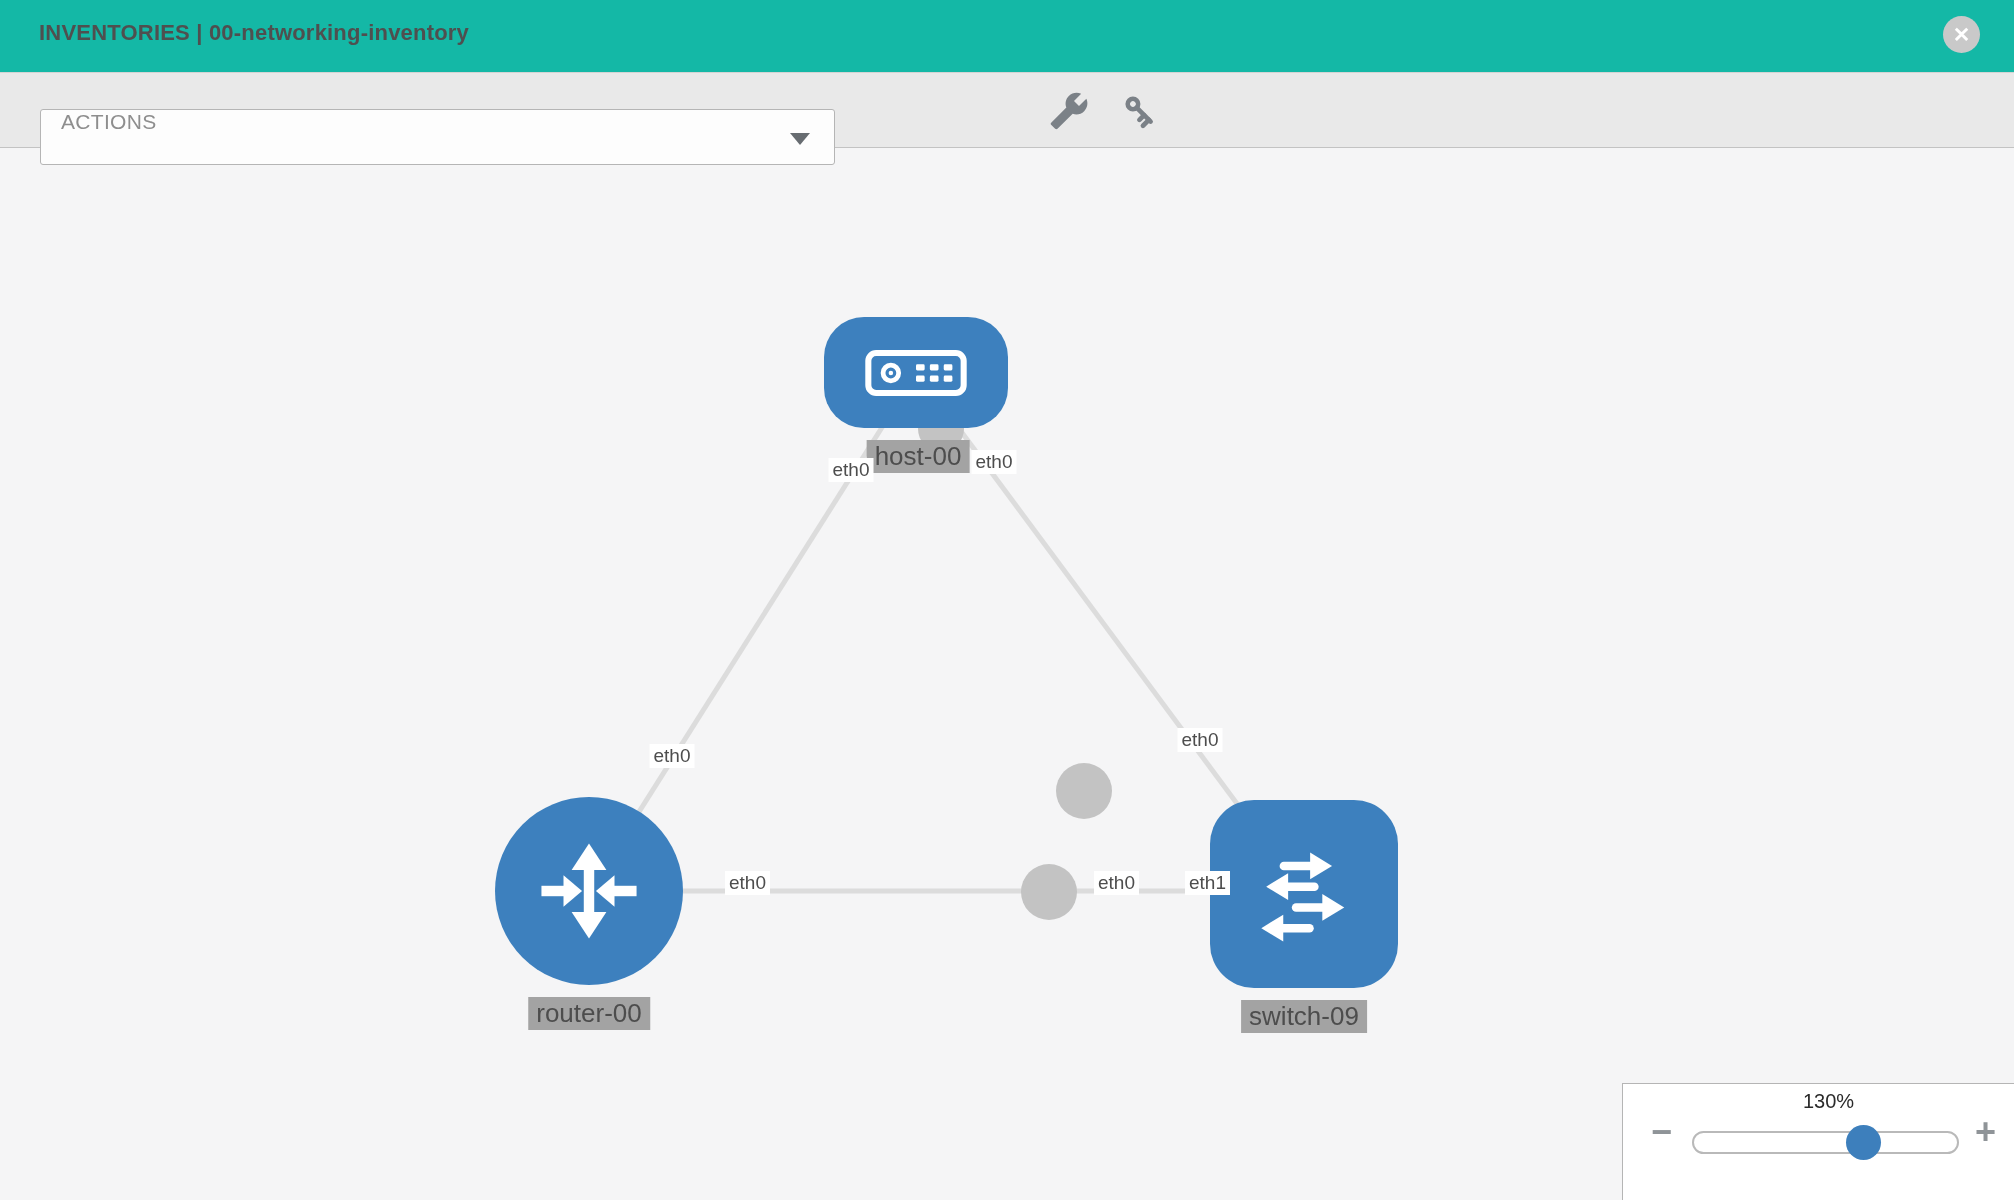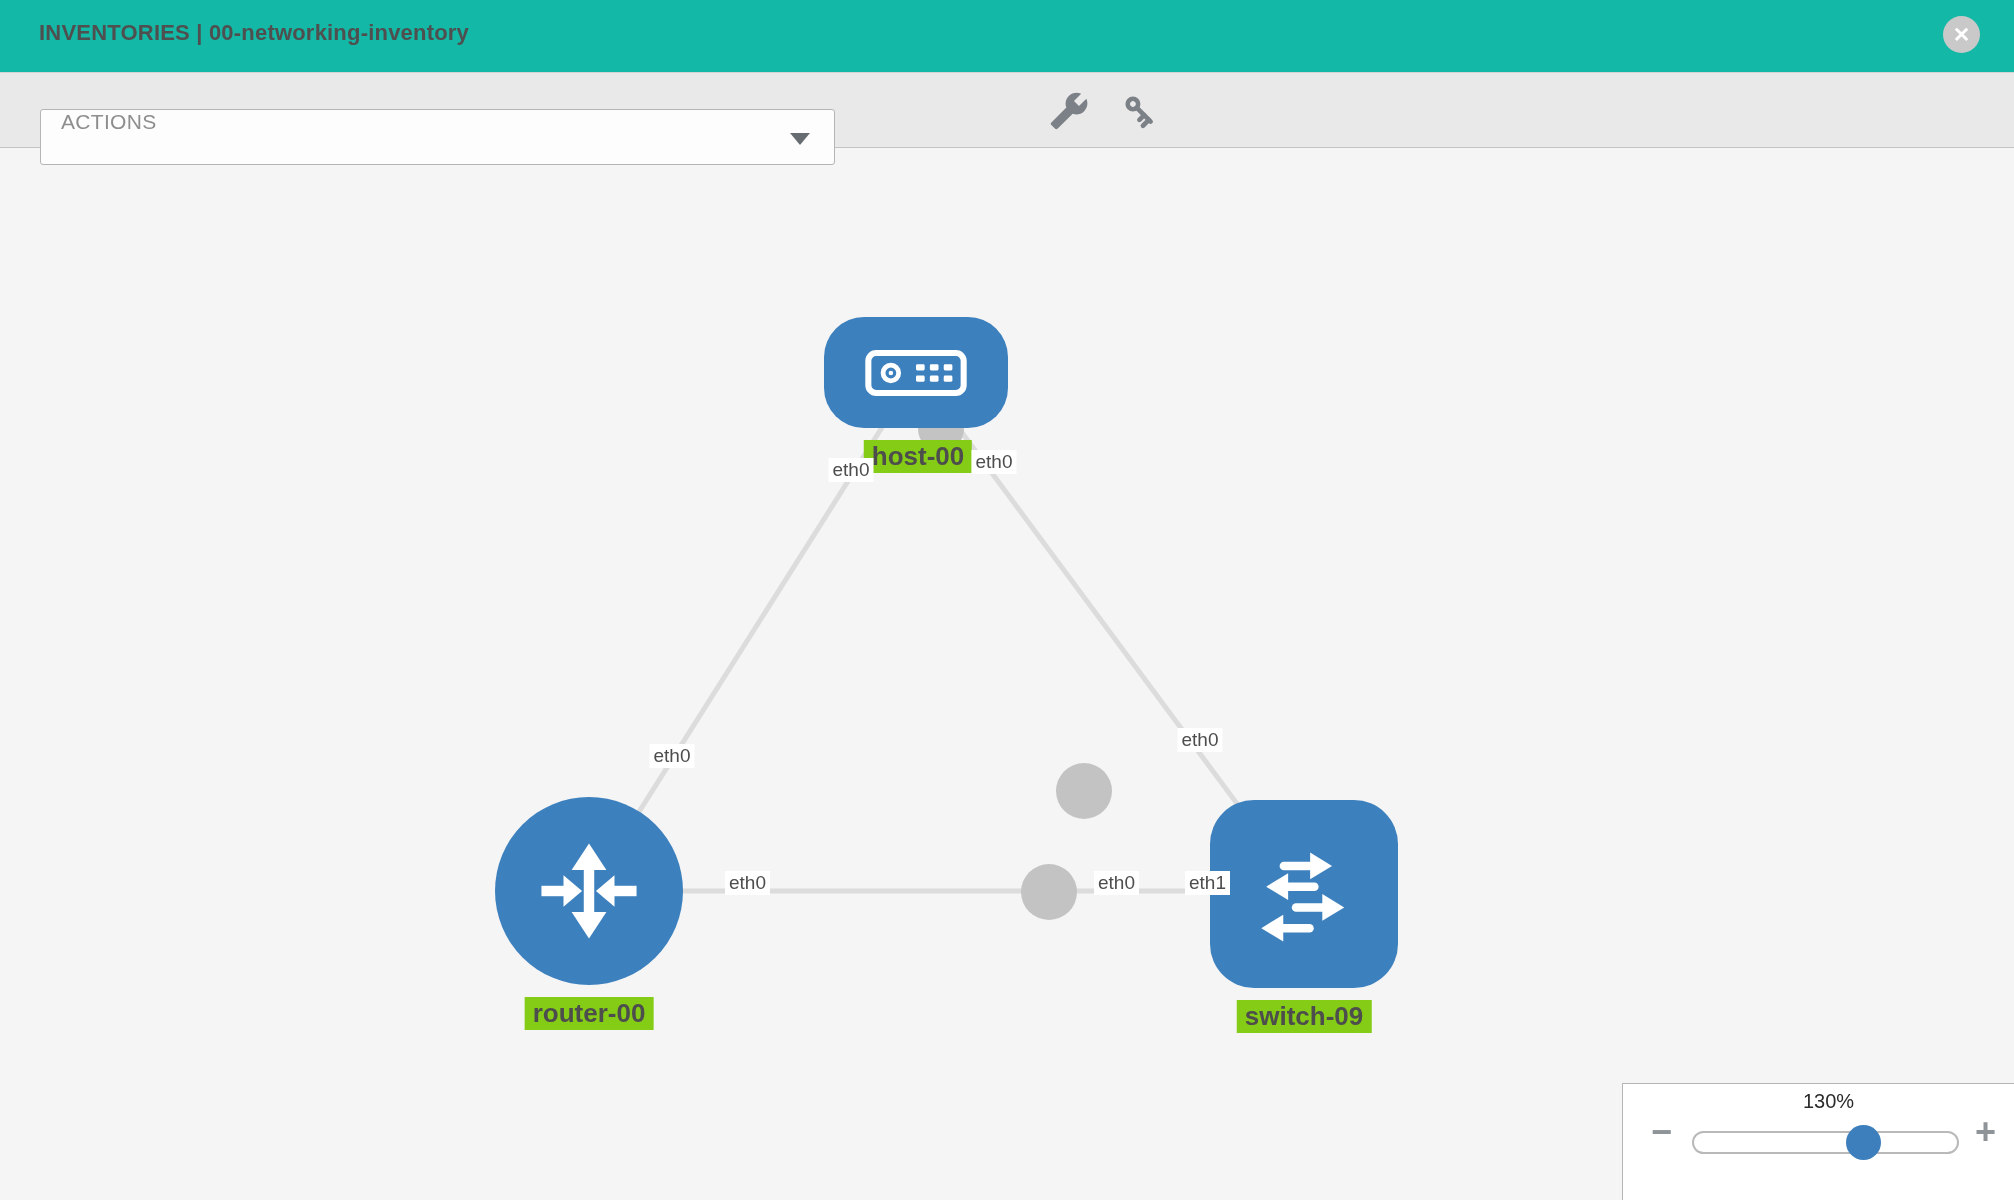--- a/index.html
+++ b/index.html
@@ -59,22 +59,22 @@
   .iface-circle {
     position: absolute; background: #c3c3c3; border-radius: 50%; z-index: 2;
   }
   .node { position: absolute; background: #3d80be; z-index: 3; cursor: pointer; }
   .node svg { position: absolute; left: 50%; top: 50%; transform: translate(-50%, -50%); }
   .node-host   { left: 824px; top: 317px; width: 184px; height: 111px; border-radius: 40px; }
   .node-router { left: 495px; top: 797px; width: 188px; height: 188px; border-radius: 50%; }
   .node-switch { left: 1210px; top: 800px; width: 188px; height: 188px; border-radius: 44px; }
   .node-label {
     position: absolute; z-index: 4; transform: translateX(-50%);
-    background: #84cc16; color: #4d4d4d;
-    font-size: 26px; padding: 1px 8px; white-space: nowrap; font-weight: bold;
+    background: #a3a3a3; color: #4d4d4d;
+    font-size: 26px; padding: 1px 8px; white-space: nowrap;
   }
   .eth-label {
     position: absolute; z-index: 4; transform: translateX(-50%);
     background: #ffffff; color: #4d4d4d;
     font-size: 19px; padding: 1px 4px; white-space: nowrap;
   }
   .eth-label.no-center { transform: none; }
   .eth-label.overlap-top { z-index: 5; }
   
   .zoom-panel {

